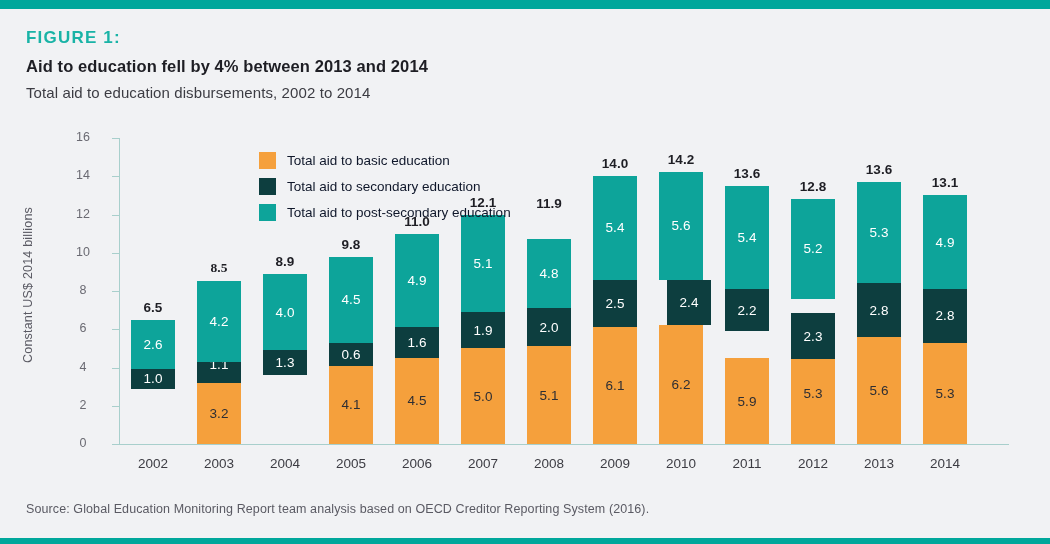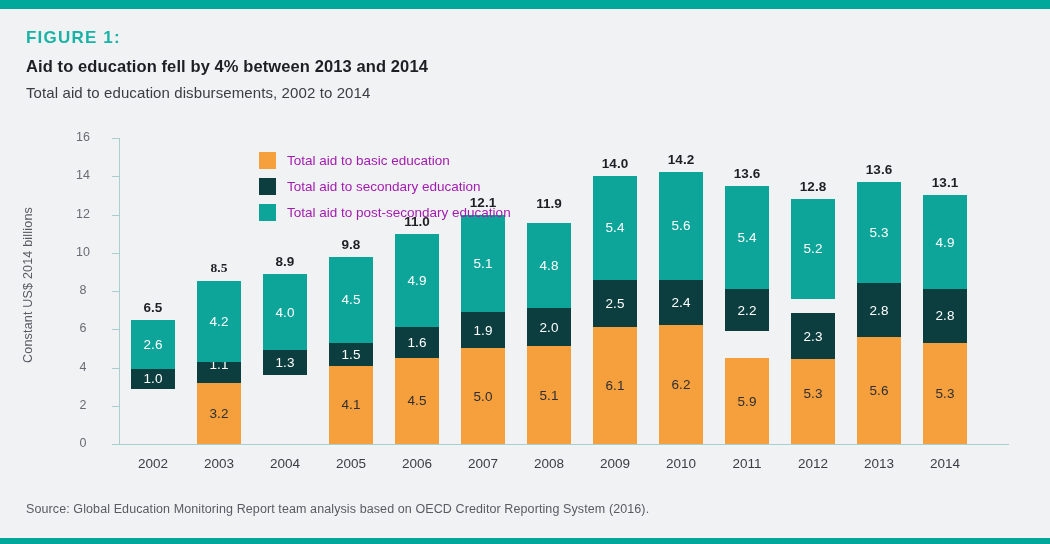--- a/index.html
+++ b/index.html
@@ -84,21 +84,21 @@
     text-align: center; font-size: 13.5px; color: #3c3c43;
   }
 
   
   .legend { position: absolute; left: 140px; top: 14px; }
   .lg-row { display: flex; align-items: center; margin-bottom: 9px; }
   .sw { width: 17px; height: 17px; margin-right: 11px; flex: 0 0 auto; }
   .sw.basic { background: #f5a03c; }
   .sw.secondary { background: #0d3e3f; }
   .sw.post { background: #0da49a; }
-  .lg-txt { font-size: 13.5px; color: #a21caf; }
+  .lg-txt { font-size: 13.5px; color: #0f172a; }
 
   .source {
     position: absolute; left: 26px; top: 502px;
     font-size: 12.5px; color: #5a5a63; letter-spacing: .1px;
   }
 </style>
 </head>
 <body>
 
 <div class="rule-top"></div>
@@ -149,21 +149,21 @@
           <div class="xlab">2003</div>
         </div>
         <div class="bar-group" style="left: 144px; height: 306px;">
           <div class="seg secondary" style="height: 24.8625px; bottom: 68.85px;">1.3</div>
           <div class="seg post" style="height: 76.5px; bottom: 93.7125px;">4.0</div>
           <div class="total" style="bottom: 175.213px;">8.9</div>
           <div class="xlab">2004</div>
         </div>
         <div class="bar-group" style="left: 210px; height: 306px;">
           <div class="seg basic" style="height: 78.4125px; bottom: 0px;">4.1</div>
-          <div class="seg secondary" style="height: 22.95px; bottom: 78.4125px;">1.5</div>
+          <div class="seg secondary" style="height: 22.95px; bottom: 78.4125px;">0.6</div>
           <div class="seg post" style="height: 86.0625px; bottom: 101.362px;">4.5</div>
           <div class="total" style="bottom: 192.425px;">9.8</div>
           <div class="xlab">2005</div>
         </div>
         <div class="bar-group" style="left: 276px; height: 306px;">
           <div class="seg basic" style="height: 86.0625px; bottom: 0px;">4.5</div>
           <div class="seg secondary" style="height: 30.6px; bottom: 86.0625px;">1.6</div>
           <div class="seg post" style="height: 93.7125px; bottom: 116.662px;">4.9</div>
           <div class="total" style="bottom: 215.375px;">11.0</div>
           <div class="xlab">2006</div>
@@ -171,34 +171,34 @@
         <div class="bar-group" style="left: 342px; height: 306px;">
           <div class="seg basic" style="height: 95.625px; bottom: 0px;">5.0</div>
           <div class="seg secondary" style="height: 36.3375px; bottom: 95.625px;">1.9</div>
           <div class="seg post" style="height: 97.5375px; bottom: 131.963px;">5.1</div>
           <div class="total" style="bottom: 234.5px;">12.1</div>
           <div class="xlab">2007</div>
         </div>
         <div class="bar-group" style="left: 408px; height: 306px;">
           <div class="seg basic" style="height: 97.5375px; bottom: 0px;">5.1</div>
           <div class="seg secondary" style="height: 38.25px; bottom: 97.5375px;">2.0</div>
-          <div class="seg post" style="height: 85px; bottom: 135.787px;">4.8</div>
+          <div class="seg post" style="height: 69px; bottom: 135.787px;">4.8</div>
           <div class="total" style="bottom: 232.587px;">11.9</div>
           <div class="xlab">2008</div>
         </div>
         <div class="bar-group" style="left: 474px; height: 306px;">
           <div class="seg basic" style="height: 116.662px; bottom: 0px;">6.1</div>
           <div class="seg secondary" style="height: 47.8125px; bottom: 116.662px;">2.5</div>
           <div class="seg post" style="height: 103.275px; bottom: 164.475px;">5.4</div>
           <div class="total" style="bottom: 272.75px;">14.0</div>
           <div class="xlab">2009</div>
         </div>
         <div class="bar-group" style="left: 540px; height: 306px;">
           <div class="seg basic" style="height: 118.575px; bottom: 0px;">6.2</div>
-          <div class="seg secondary" style="height: 45.9px; bottom: 118.575px;">2.4</div>
+          <div class="seg secondary" style="height: 45.9px; bottom: 118.575px; margin-left: 8px;">2.4</div>
           <div class="seg post" style="height: 107.1px; bottom: 164.475px;">5.6</div>
           <div class="total" style="bottom: 276.575px;">14.2</div>
           <div class="xlab">2010</div>
         </div>
         <div class="bar-group" style="left: 606px; height: 306px;">
           <div class="seg basic" style="height: 86px; bottom: 0px;">5.9</div>
           <div class="seg secondary" style="height: 42.075px; bottom: 112.838px;">2.2</div>
           <div class="seg post" style="height: 103.275px; bottom: 154.912px;">5.4</div>
           <div class="total" style="bottom: 263.188px;">13.6</div>
           <div class="xlab">2011</div>

